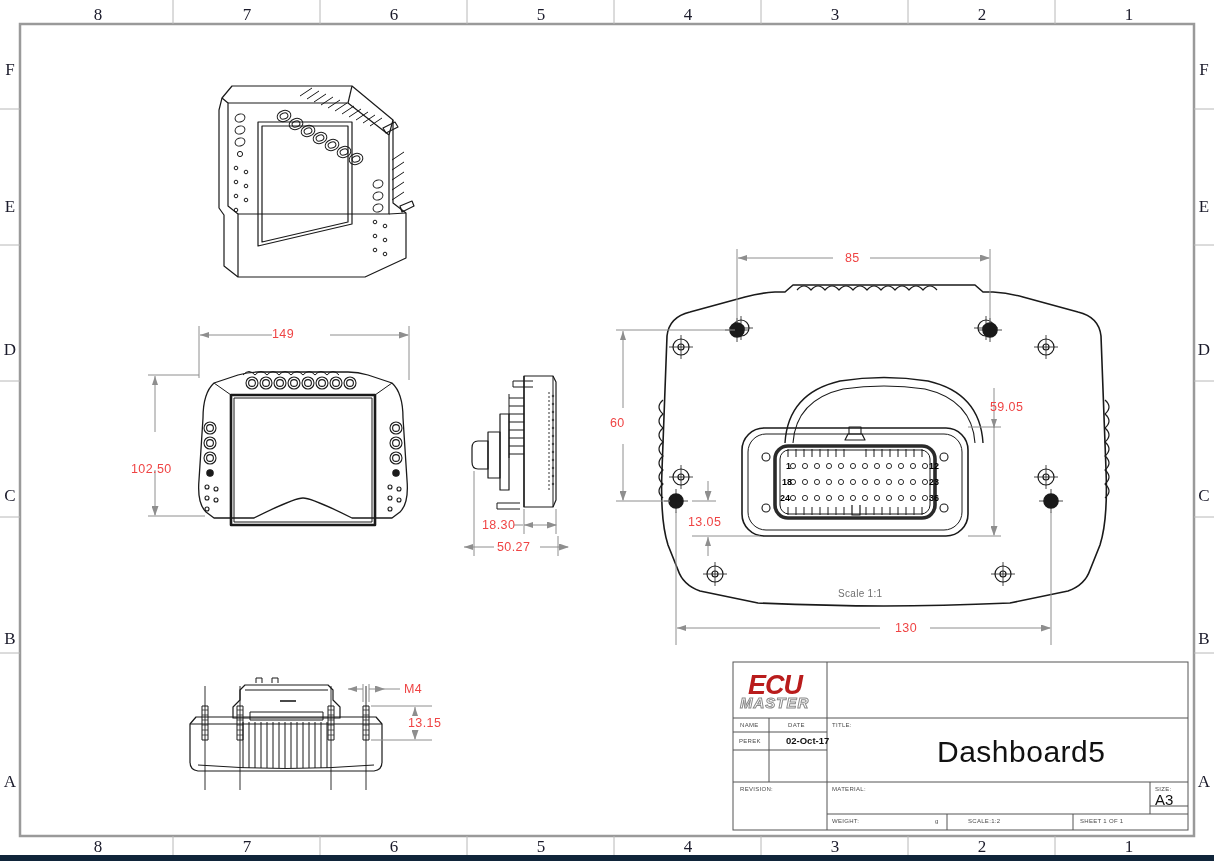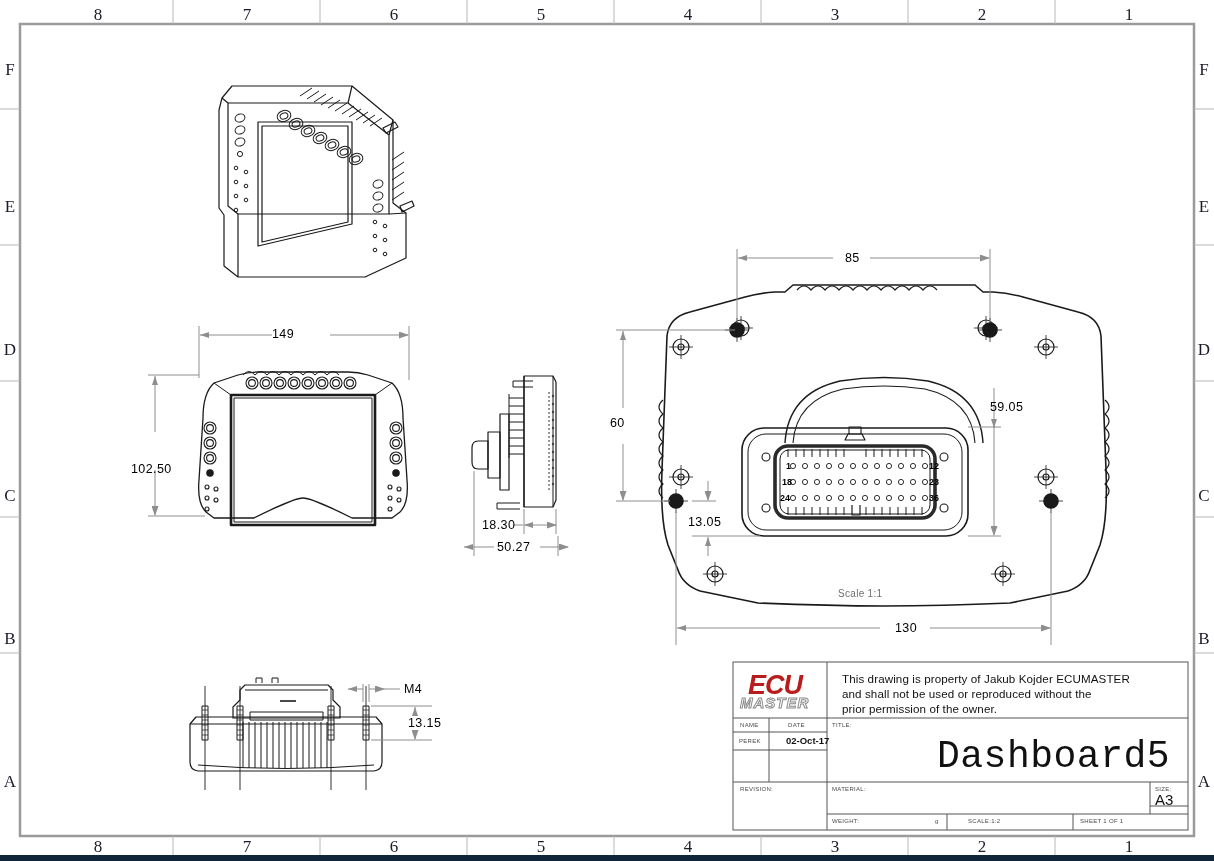--- a/index.html
+++ b/index.html
@@ -4,33 +4,33 @@
 <style>
   html,body{margin:0;padding:0;background:#ffffff;}
   body{width:1214px;height:861px;overflow:hidden;
        font-family:"Liberation Sans","DejaVu Sans",sans-serif;
        color:#000;position:relative;}
   #sheet{position:absolute;left:0;top:0;width:1214px;height:861px;background:#fff;}
   svg.layer{position:absolute;left:0;top:0;width:1214px;height:861px;overflow:visible;}
   .zoneTxt{position:absolute;font-family:"Liberation Serif","DejaVu Serif",serif;
            font-size:17px;color:#1b1b2b;text-align:center;line-height:1;}
   .dimTxt{position:absolute;font-family:"Liberation Sans","DejaVu Sans",sans-serif;
-          font-size:12.5px;color:#000000;white-space:nowrap;letter-spacing:.4px;text-align:right;}
+          font-size:12.5px;color:#ef4444;white-space:nowrap;letter-spacing:.4px;text-align:right;}
   .noteTxt{position:absolute;font-family:"Liberation Sans","DejaVu Sans",sans-serif;
            font-size:10px;color:#6f6f6f;white-space:nowrap;letter-spacing:.3px;}
   .pinTxt{position:absolute;font-family:"Liberation Sans","DejaVu Sans",sans-serif;
           font-size:9px;font-weight:700;color:#000;white-space:nowrap;}
   .tbLbl{position:absolute;font-family:"Liberation Sans","DejaVu Sans",sans-serif;
          font-size:6px;color:#4a4a4a;letter-spacing:.3px;white-space:nowrap;}
   .tbVal{position:absolute;font-family:"Liberation Sans","DejaVu Sans",sans-serif;
          font-size:9.5px;font-weight:700;color:#111;white-space:nowrap;margin-left:12px;}
   .copyTxt{position:absolute;font-family:"Liberation Sans","DejaVu Sans",sans-serif;
            font-size:11.6px;color:#111;line-height:1.28;white-space:pre-line;letter-spacing:.1px;}
-  .titleTxt{position:absolute;font-family:Liberation Mono, monospace;
-            font-size:38px;color:#111;letter-spacing:.5px;white-space:nowrap;}
+  .titleTxt{position:absolute;font-family:Liberation Sans, sans-serif;
+            font-size:30px;color:#111;letter-spacing:.5px;white-space:nowrap;}
   .sizeTxt{position:absolute;font-family:"Liberation Sans","DejaVu Sans",sans-serif;
            font-size:15px;color:#111;}
   .logoECU{position:absolute;font-family:"Liberation Sans","DejaVu Sans",sans-serif;
            font-weight:700;font-style:italic;font-size:27px;color:#b91c1c;letter-spacing:-1px;}
   .logoMASTER{position:absolute;font-family:"Liberation Sans","DejaVu Sans",sans-serif;
               font-weight:700;font-style:italic;font-size:15px;letter-spacing:1px;
               color:#fff;-webkit-text-stroke:1px #8a8a8a;}
   .taskbar{position:absolute;left:0;top:855px;width:1214px;height:6px;background:#10253a;}
 </style>
 </head>
@@ -629,23 +629,20 @@
   <div class="pinTxt" style="left:786px;top:461px;">1</div>
   <div class="pinTxt" style="left:782px;top:477px;">18</div>
   <div class="pinTxt" style="left:780px;top:493px;">24</div>
   <div class="pinTxt" style="left:929px;top:461px;">12</div>
   <div class="pinTxt" style="left:929px;top:477px;">23</div>
   <div class="pinTxt" style="left:929px;top:493px;">36</div>
 
   <div class="logoECU" style="left:748px;top:670px;">ECU</div>
   <div class="logoMASTER" style="left:740px;top:694px;">MASTER</div>
 
-  <div class="copyTxt" style="left:842px;top:672px;width:340px;">This drawing is property of Jakub Kojder ECUMASTER
-and shall not be used or reproduced without the
-prior permission of the owner.</div>
 
   <div class="tbLbl" style="left:740px;top:722px;">NAME</div>
   <div class="tbLbl" style="left:788px;top:722px;">DATE</div>
   <div class="tbLbl" style="left:832px;top:722px;">TITLE:</div>
   <div class="tbLbl" style="left:739px;top:738px;">PEREK</div>
   <div class="tbVal" style="left:774px;top:735px;">02-Oct-17</div>
   <div class="tbLbl" style="left:740px;top:786px;">REVISION:</div>
   <div class="tbLbl" style="left:832px;top:786px;">MATERIAL:</div>
   <div class="tbLbl" style="left:1155px;top:786px;">SIZE:</div>
   <div class="sizeTxt" style="left:1155px;top:791px;text-align:center;">A3</div>

